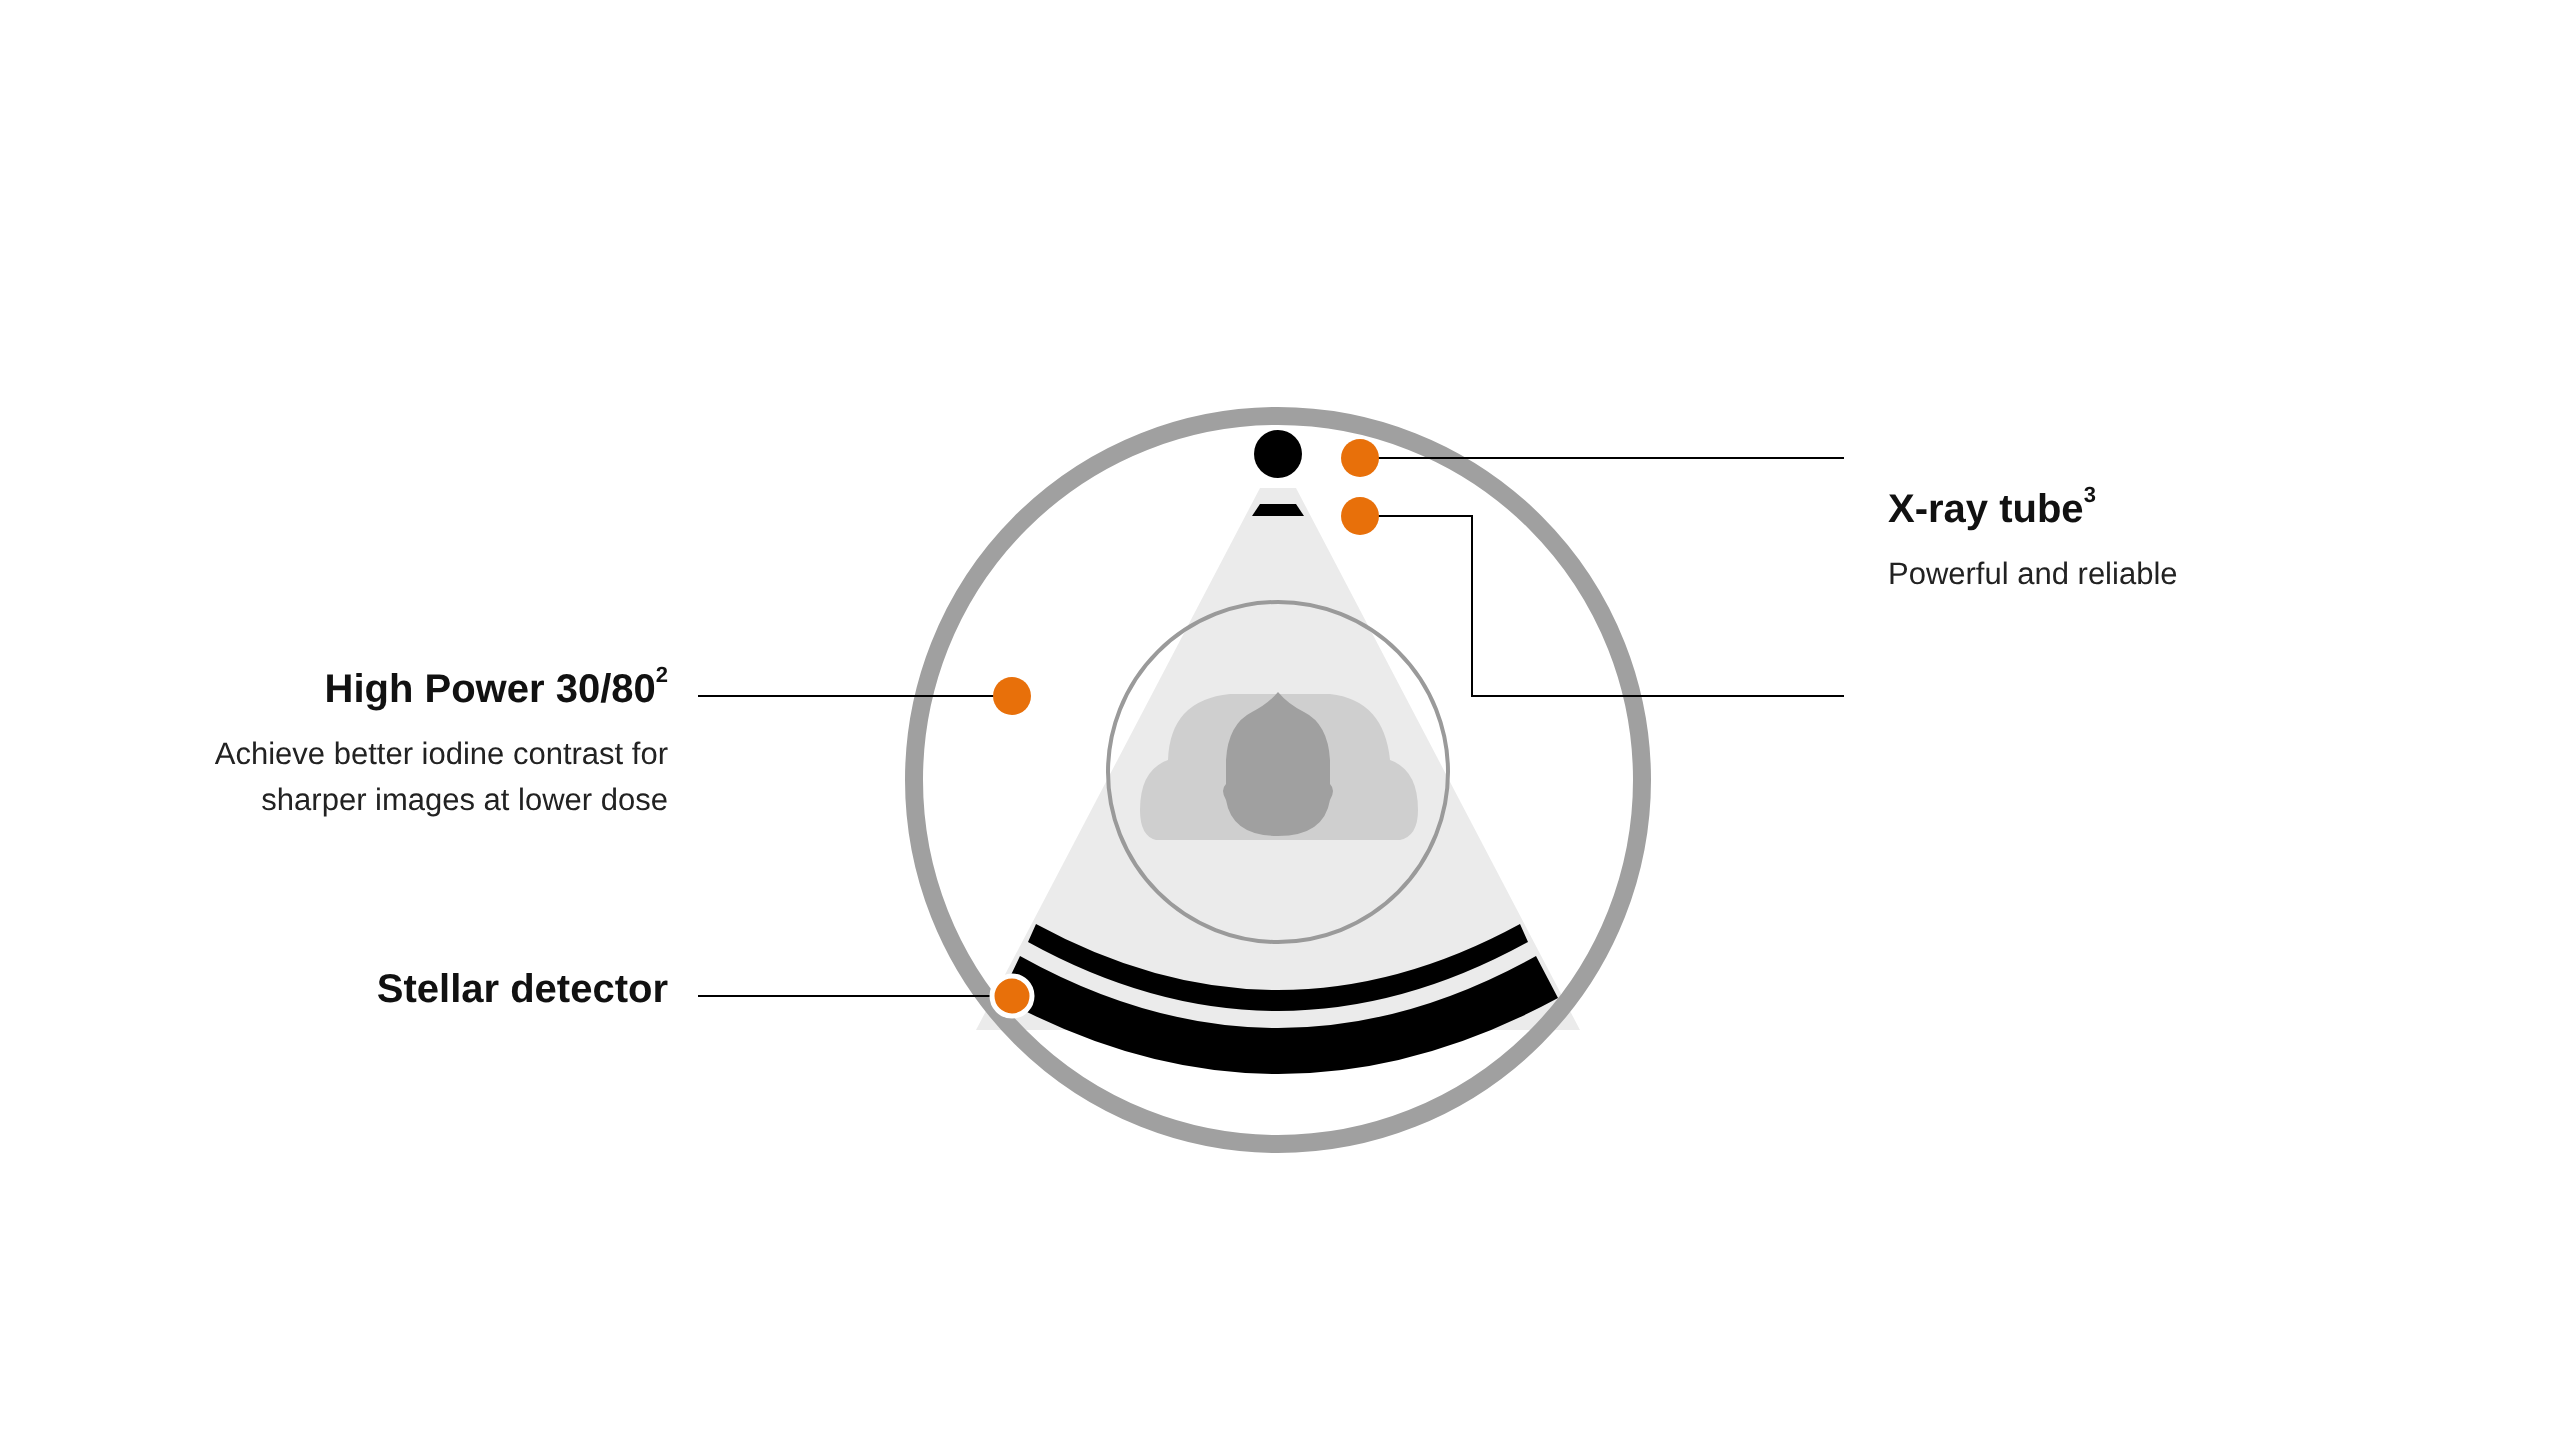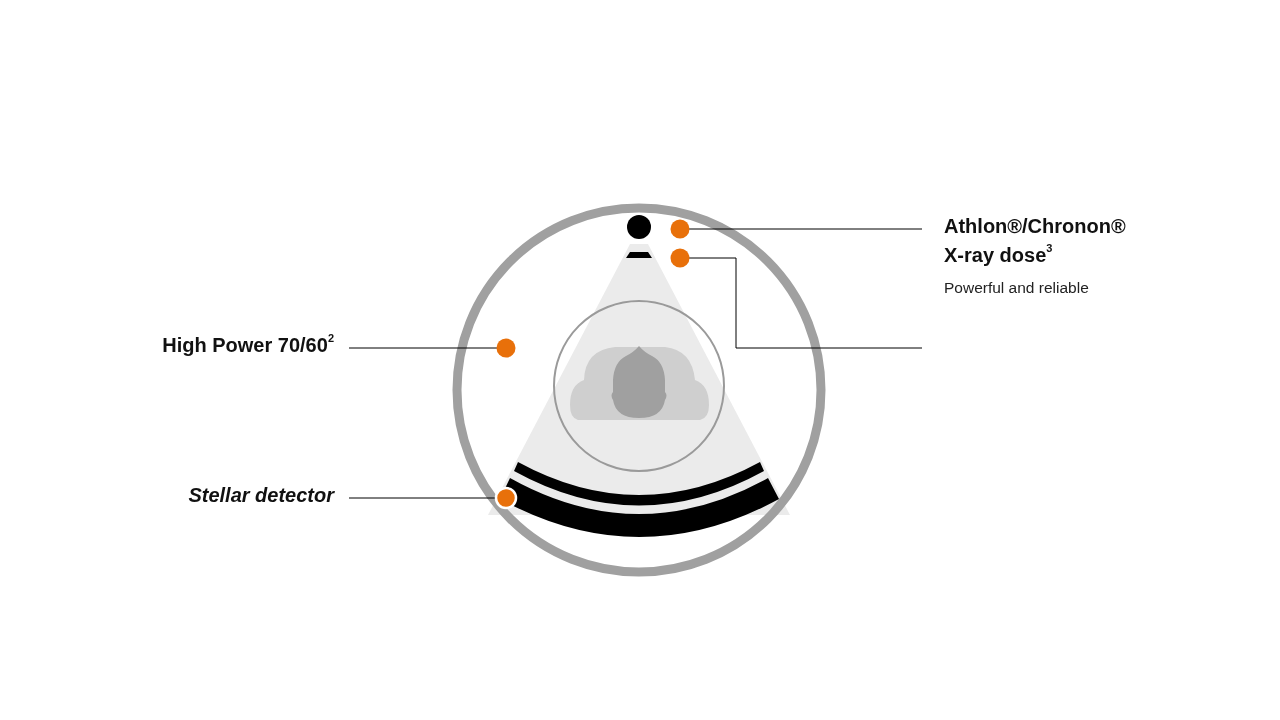--- a/index.html
+++ b/index.html
@@ -39,30 +39,34 @@
   <line x1="349" y1="498" x2="497" y2="498" stroke="#000" stroke-width="1"></line>
 
   <circle cx="680" cy="229" r="9.5" fill="#e8700a"></circle>
   <circle cx="680" cy="258" r="9.5" fill="#e8700a"></circle>
   <circle cx="506" cy="348" r="9.5" fill="#e8700a"></circle>
   <circle cx="506" cy="498" r="10" fill="#e8700a" stroke="#fff" stroke-width="2.5"></circle>
 </svg>
 
 <div class="label" style="left:944px;top:212px;">
   <div class="title">
-    <span>Athlon®/Chronon®</span><br>
-    <span>X-ray dose</span><sup>3</sup>
+    <br>
+    <span>X-ray tube</span><sup>3</sup>
   </div>
   <div class="desc">Powerful and reliable</div>
 </div>
 
 <div class="label" style="left:944px;top:331px;">
 </div>
 
 <div class="label right" style="right:946px;top:331px;">
   <div class="title">
-    <span>High Power 70/60</span><sup>2</sup>
+    <span>High Power 30/80</span><sup>2</sup>
+  </div>
+  <div class="desc">
+    <span>Achieve better iodine contrast for</span><br>
+    <span>sharper images at lower dose</span>
   </div>
 </div>
 
-<div class="label right" style="right:946px;top:481px;font-style:italic;">
+<div class="label right" style="right:946px;top:481px;">
   <div class="title">Stellar detector</div>
 </div>
 
 </body></html>

